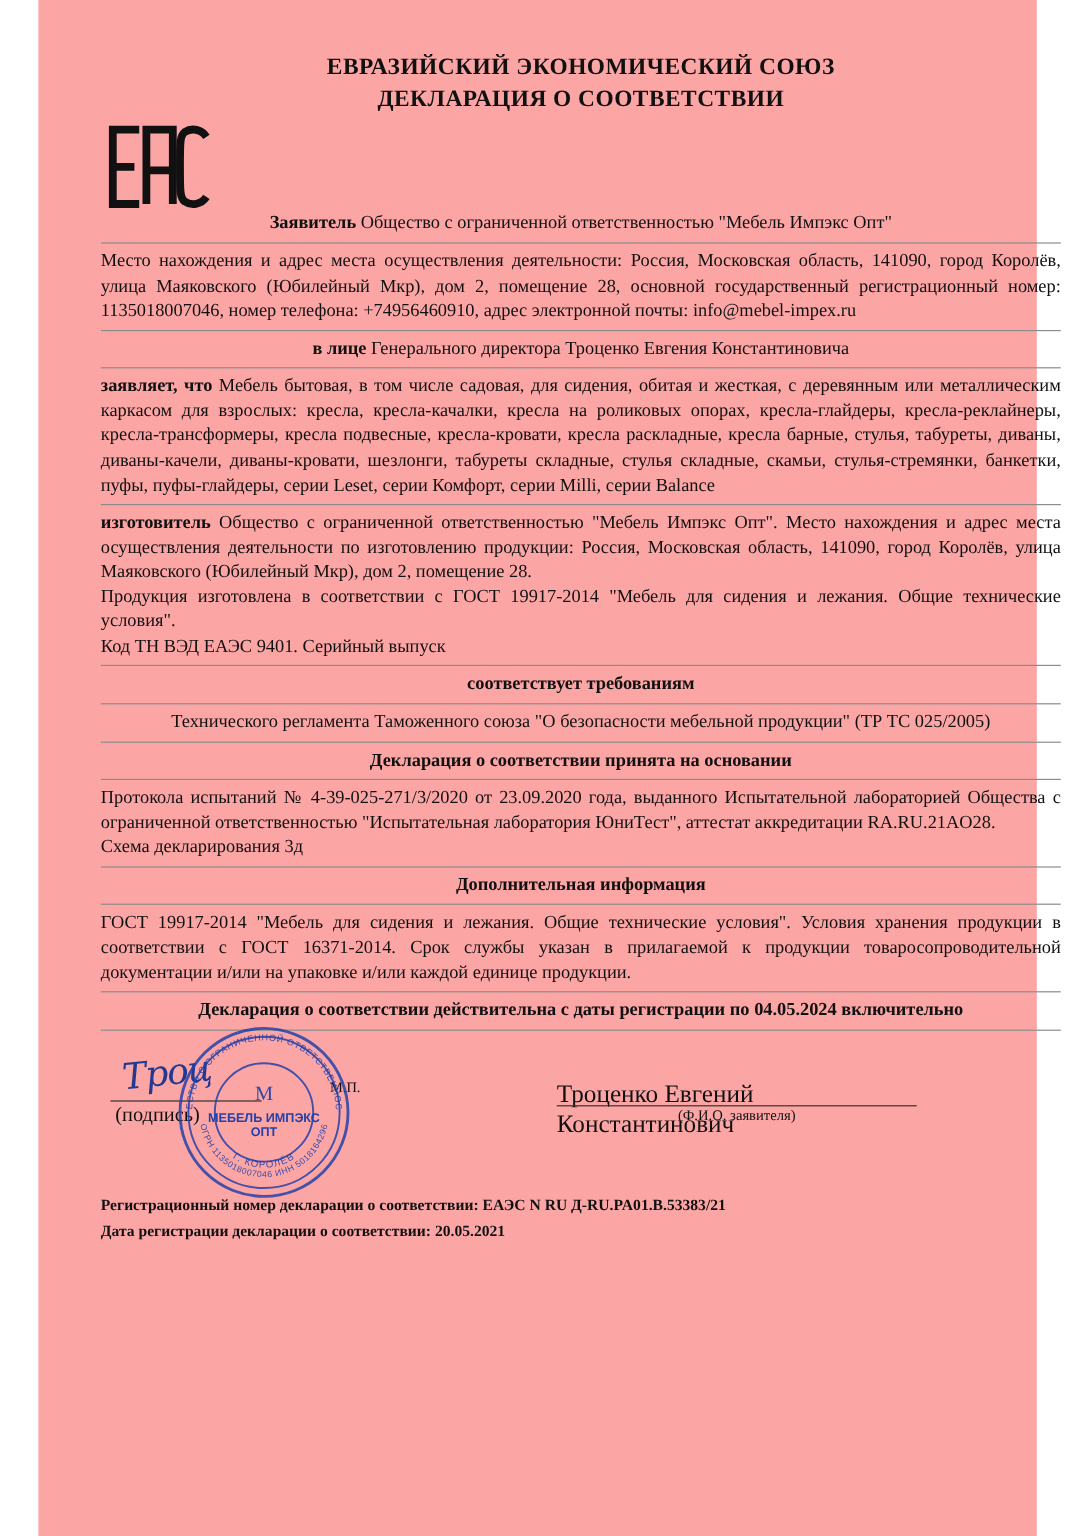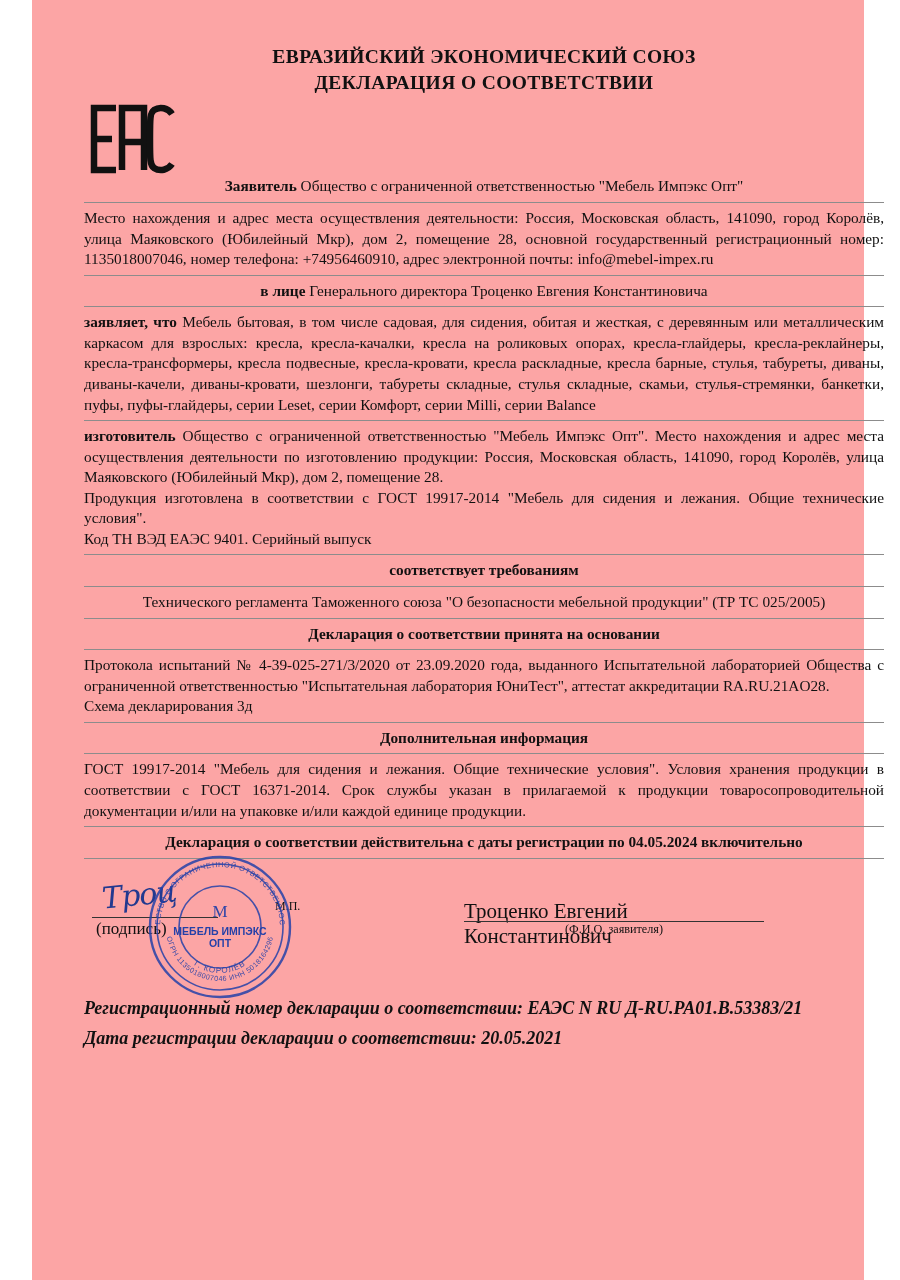--- a/index.html
+++ b/index.html
@@ -147,24 +147,23 @@
     left: 60px;
     top: -12px;
     width: 152px;
     height: 152px;
     color: #2541a8;
   }
   .stamp svg { display: block; }
 
   .footer-lines {
     margin-top: 2px;
-    font-size: 18px;
+    font-size: 13px;
     font-weight: bold;
     line-height: 1.7;
-    font-style: italic;
   }
   .footer-lines .val { font-weight: bold; }
 </style>
 </head>
 <body>
 
 <div class="page">
 
   <div class="content">
 

